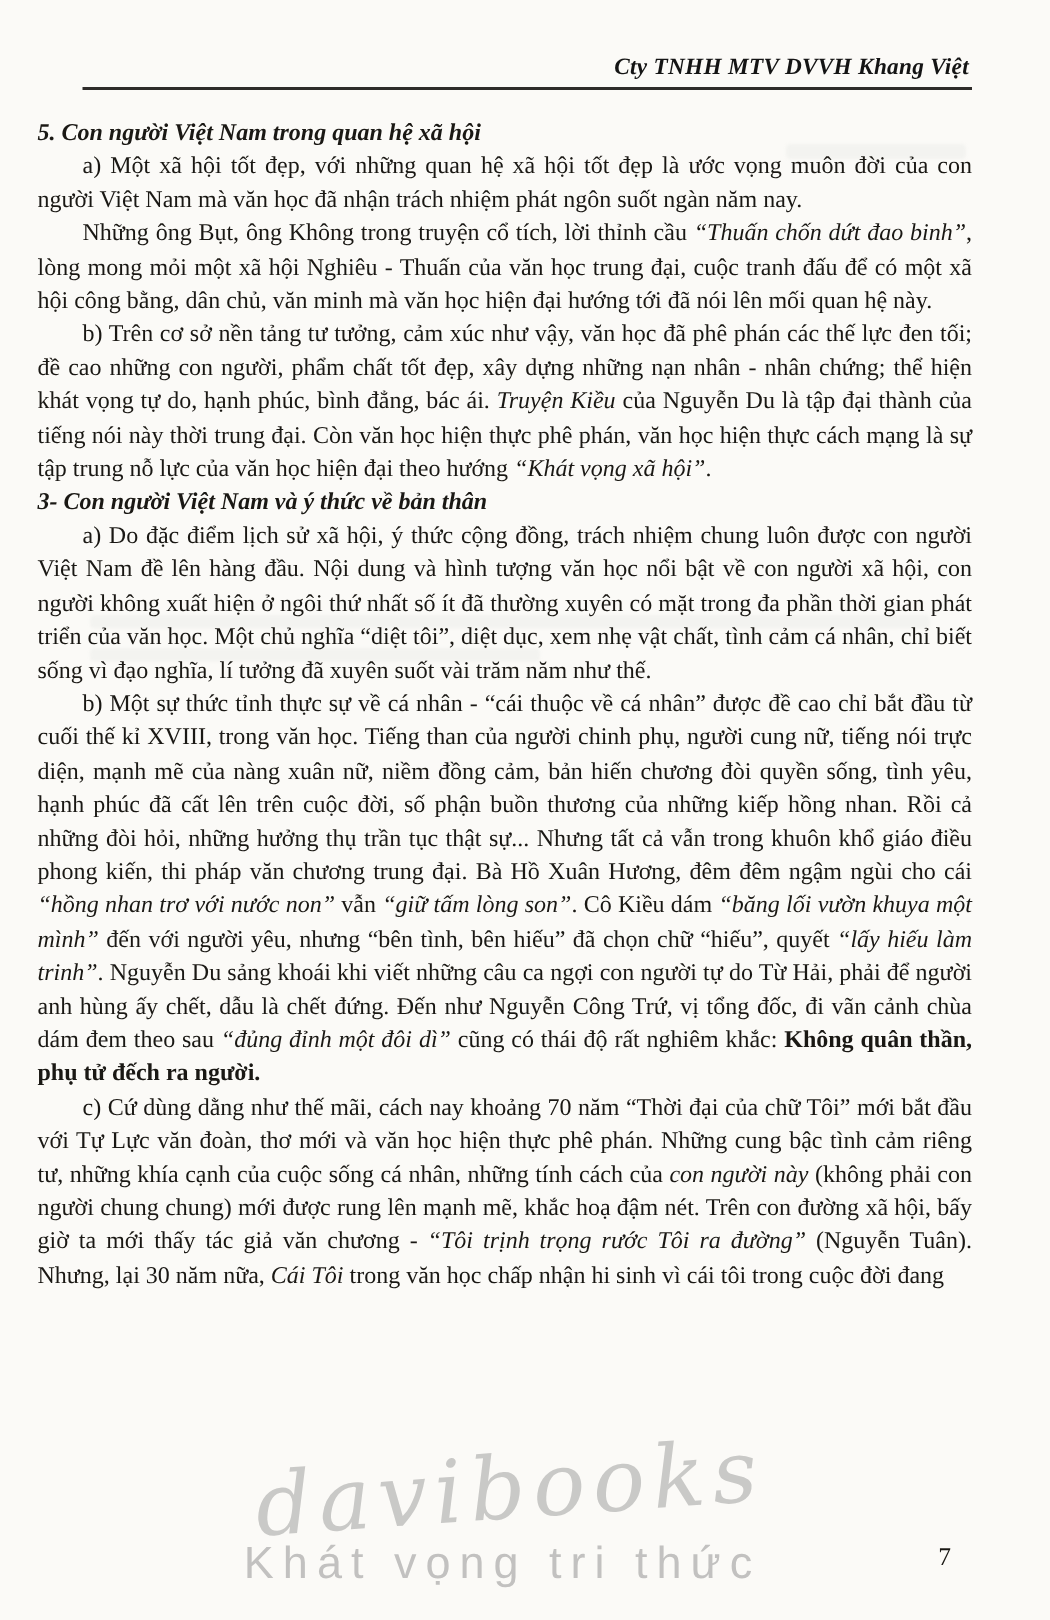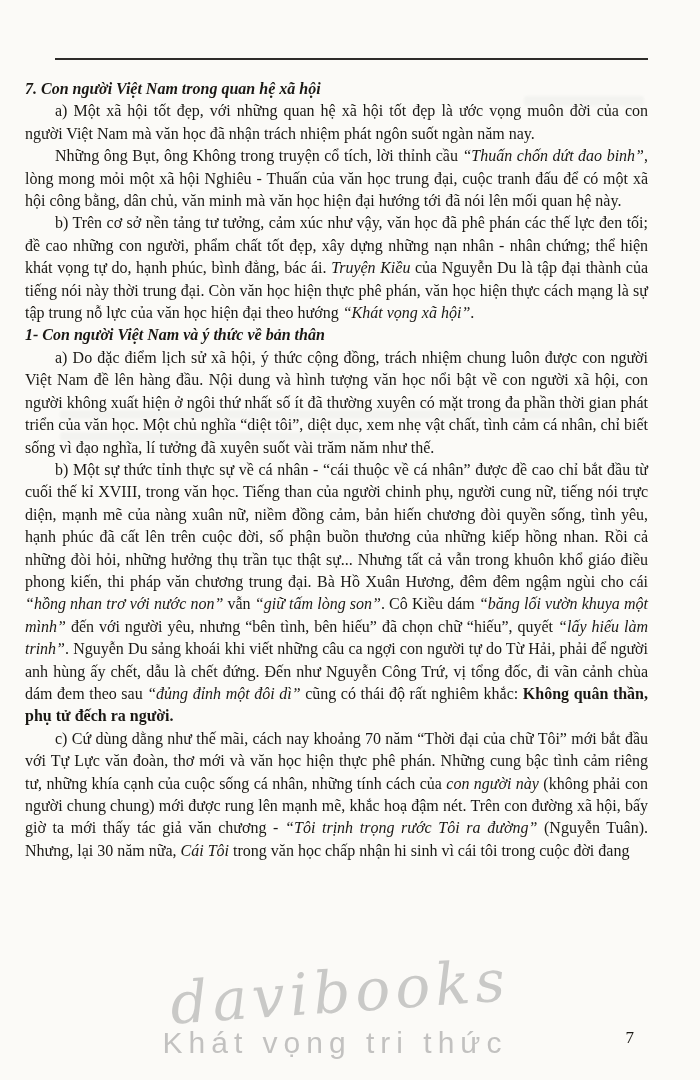--- a/index.html
+++ b/index.html
@@ -101,33 +101,34 @@
   }
   .ghost-1 { top: 96px;  right: 56px; width: 120px; height: 10px; }
   .ghost-2 { top: 410px; left: 60px;  width: 560px; height: 9px; }
   .ghost-3 { top: 432px; left: 60px;  width: 300px; height: 9px; }
 </style>
 </head>
 <body>
 
 <div class="page">
 
+  <div class="running-head">Cty TNHH MTV DVVH Khang Việt</div>
 
   <div class="head-rule"></div>
 
   <div class="ghost ghost-1"></div>
   <div class="ghost ghost-2"></div>
   <div class="ghost ghost-3"></div>
 
   <div class="content" id="content">
-      <p class="heading"><span class="s-bi">7. Con người Việt Nam trong quan hệ xã hội</span></p>
+      <p class="heading"><span class="s-bi">5. Con người Việt Nam trong quan hệ xã hội</span></p>
       <p class="para"><span class="s-n">a) Một xã hội tốt đẹp, với những quan hệ xã hội tốt đẹp là ước vọng muôn đời của con người Việt Nam mà văn học đã nhận trách nhiệm phát ngôn suốt ngàn năm nay.</span></p>
       <p class="para"><span class="s-n">Những ông Bụt, ông Không trong truyện cổ tích, lời thỉnh cầu </span><span class="s-i">“Thuấn chốn dứt đao binh”</span><span class="s-n">, lòng mong mỏi một xã hội Nghiêu - Thuấn của văn học trung đại, cuộc tranh đấu để có một xã hội công bằng, dân chủ, văn minh mà văn học hiện đại hướng tới đã nói lên mối quan hệ này.</span></p>
       <p class="para"><span class="s-n">b) Trên cơ sở nền tảng tư tưởng, cảm xúc như vậy, văn học đã phê phán các thế lực đen tối; đề cao những con người, phẩm chất tốt đẹp, xây dựng những nạn nhân - nhân chứng; thể hiện khát vọng tự do, hạnh phúc, bình đẳng, bác ái. </span><span class="s-i">Truyện Kiều</span><span class="s-n"> của Nguyễn Du là tập đại thành của tiếng nói này thời trung đại. Còn văn học hiện thực phê phán, văn học hiện thực cách mạng là sự tập trung nỗ lực của văn học hiện đại theo hướng </span><span class="s-i">“Khát vọng xã hội”</span><span class="s-n">.</span></p>
-      <p class="heading"><span class="s-bi">1- Con người Việt Nam và ý thức về bản thân</span></p>
+      <p class="heading"><span class="s-bi">3- Con người Việt Nam và ý thức về bản thân</span></p>
       <p class="para"><span class="s-n">a) Do đặc điểm lịch sử xã hội, ý thức cộng đồng, trách nhiệm chung luôn được con người Việt Nam đề lên hàng đầu. Nội dung và hình tượng văn học nổi bật về con người xã hội, con người không xuất hiện ở ngôi thứ nhất số ít đã thường xuyên có mặt trong đa phần thời gian phát triển của văn học. Một chủ nghĩa “diệt tôi”, diệt dục, xem nhẹ vật chất, tình cảm cá nhân, chỉ biết sống vì đạo nghĩa, lí tưởng đã xuyên suốt vài trăm năm như thế.</span></p>
       <p class="para"><span class="s-n">b) Một sự thức tỉnh thực sự về cá nhân - “cái thuộc về cá nhân” được đề cao chỉ bắt đầu từ cuối thế kỉ XVIII, trong văn học. Tiếng than của người chinh phụ, người cung nữ, tiếng nói trực diện, mạnh mẽ của nàng xuân nữ, niềm đồng cảm, bản hiến chương đòi quyền sống, tình yêu, hạnh phúc đã cất lên trên cuộc đời, số phận buồn thương của những kiếp hồng nhan. Rồi cả những đòi hỏi, những hưởng thụ trần tục thật sự... Nhưng tất cả vẫn trong khuôn khổ giáo điều phong kiến, thi pháp văn chương trung đại. Bà Hồ Xuân Hương, đêm đêm ngậm ngùi cho cái </span><span class="s-i">“hồng nhan trơ với nước non”</span><span class="s-n"> vẫn </span><span class="s-i">“giữ tấm lòng son”</span><span class="s-n">. Cô Kiều dám </span><span class="s-i">“băng lối vườn khuya một mình”</span><span class="s-n"> đến với người yêu, nhưng “bên tình, bên hiếu” đã chọn chữ “hiếu”, quyết </span><span class="s-i">“lấy hiếu làm trinh”</span><span class="s-n">. Nguyễn Du sảng khoái khi viết những câu ca ngợi con người tự do Từ Hải, phải để người anh hùng ấy chết, dẫu là chết đứng. Đến như Nguyễn Công Trứ, vị tổng đốc, đi vãn cảnh chùa dám đem theo sau </span><span class="s-i">“đủng đỉnh một đôi dì”</span><span class="s-n"> cũng có thái độ rất nghiêm khắc: </span><span class="s-b">Không quân thần, phụ tử đếch ra người.</span></p>
       <p class="para"><span class="s-n">c) Cứ dùng dằng như thế mãi, cách nay khoảng 70 năm “Thời đại của chữ Tôi” mới bắt đầu với Tự Lực văn đoàn, thơ mới và văn học hiện thực phê phán. Những cung bậc tình cảm riêng tư, những khía cạnh của cuộc sống cá nhân, những tính cách của </span><span class="s-i">con người này</span><span class="s-n"> (không phải con người chung chung) mới được rung lên mạnh mẽ, khắc hoạ đậm nét. Trên con đường xã hội, bấy giờ ta mới thấy tác giả văn chương - </span><span class="s-i">“Tôi trịnh trọng rước Tôi ra đường”</span><span class="s-n"> (Nguyễn Tuân). Nhưng, lại 30 năm nữa, </span><span class="s-i">Cái Tôi</span><span class="s-n"> trong văn học chấp nhận hi sinh vì cái tôi trong cuộc đời đang</span></p>
     </div>
 
   <div class="wm-script">davibooks</div>
 
   <div class="wm-slogan">Khát vọng tri thức</div>
 
   <div class="page-num">7</div>

